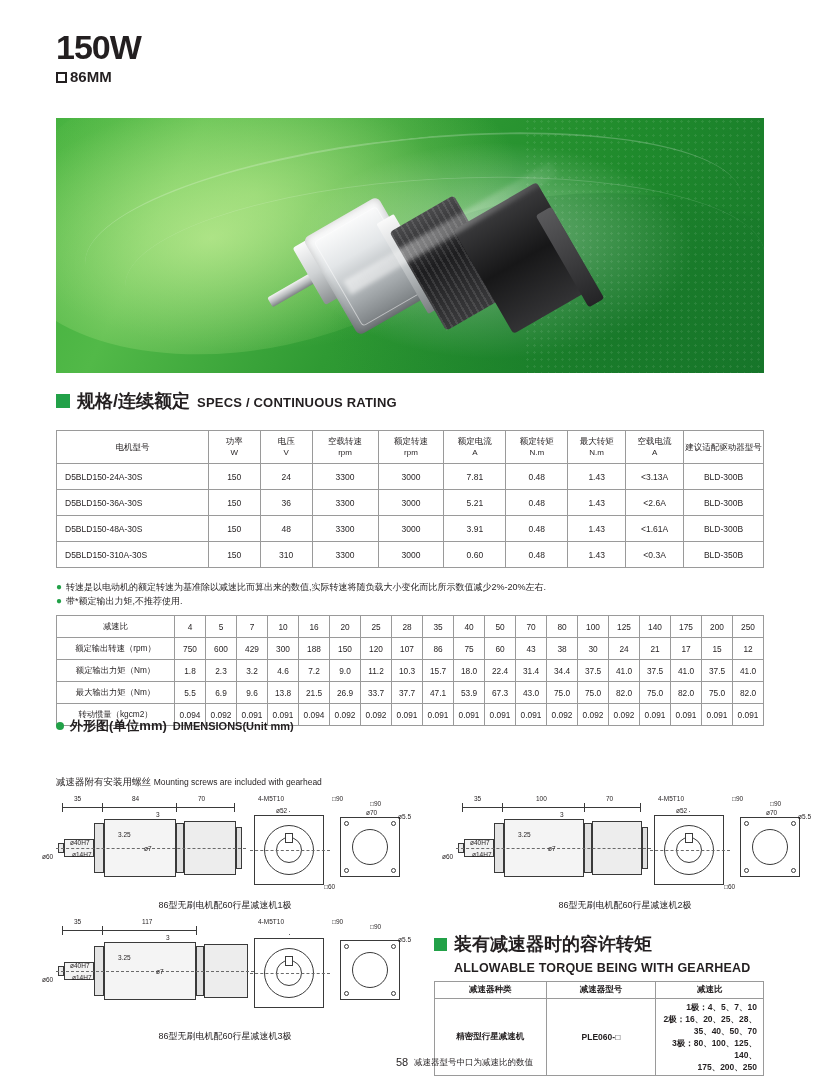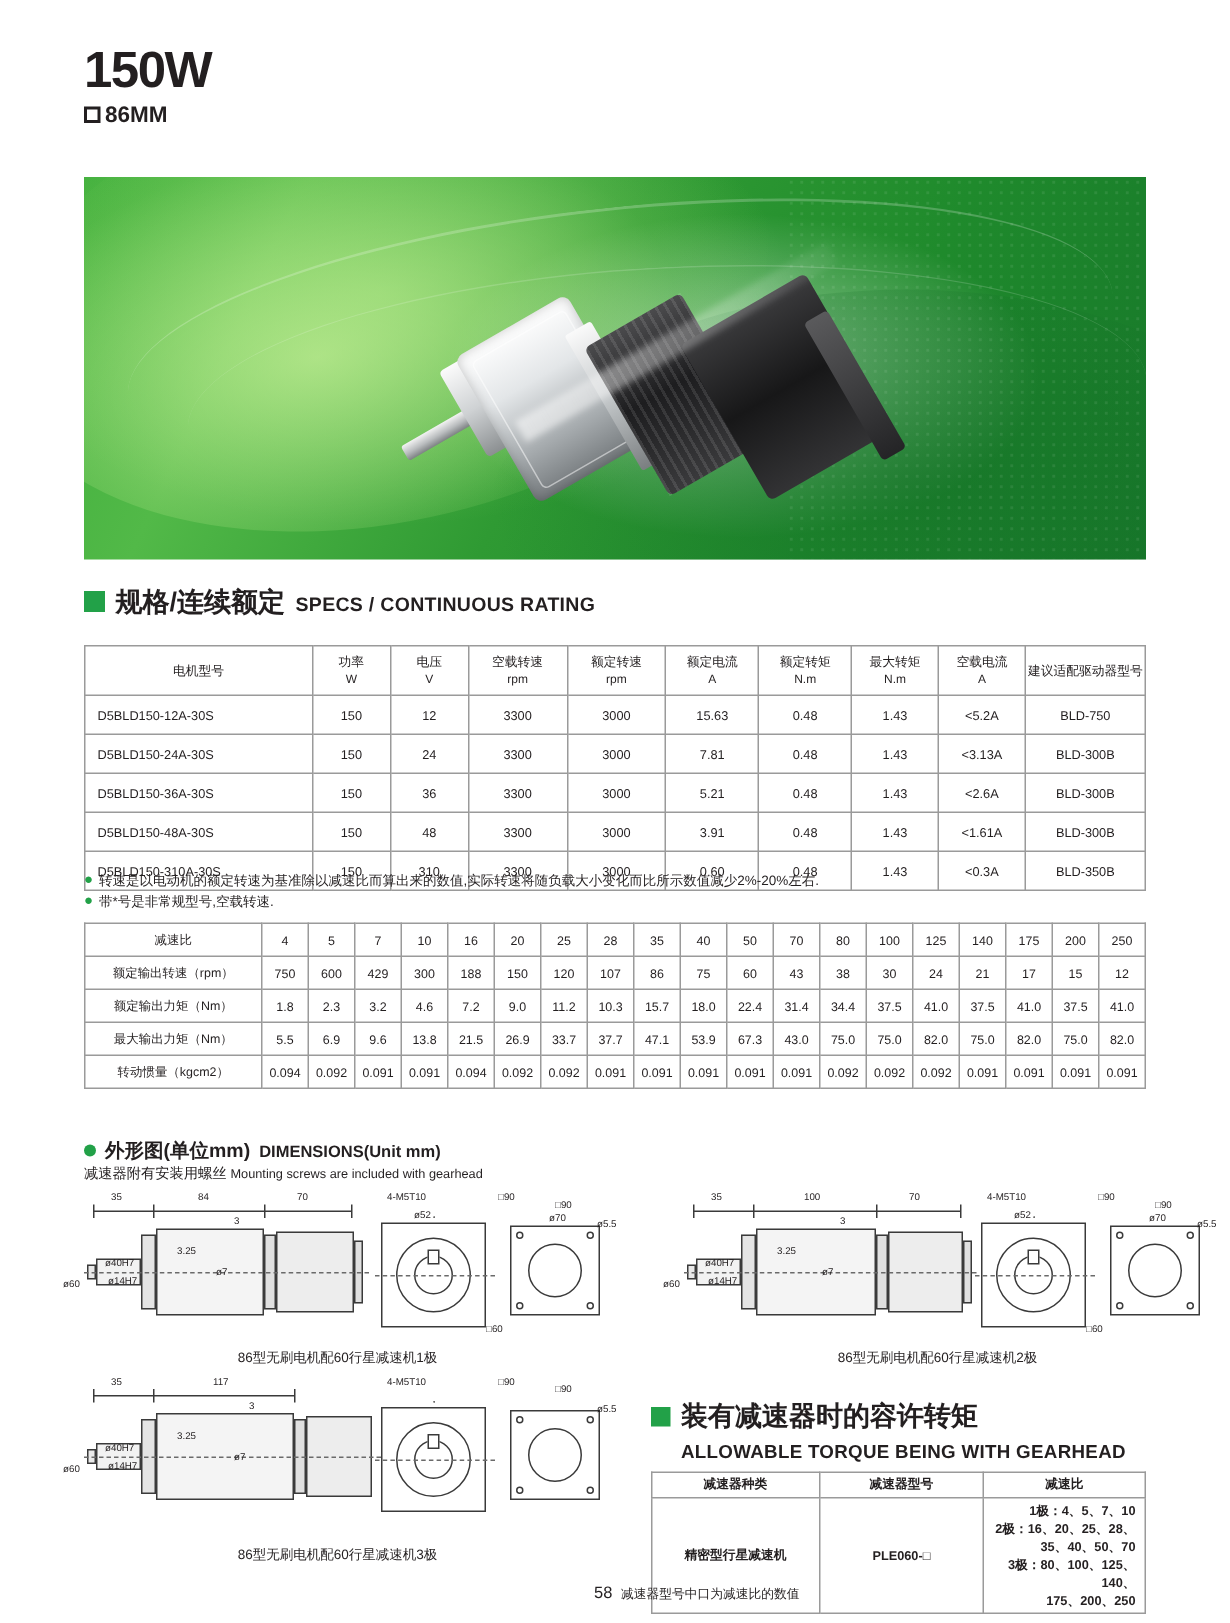--- a/index.html
+++ b/index.html
@@ -152,21 +152,21 @@
 
   .ratio-table {
     position: absolute; left: 56px; top: 615px; width: 708px; font-size: 8.3px;
   }
   .ratio-table td {
     border: 1px solid #9a9a9a; text-align: center; height: 22px; padding: 0 1px;
   }
   .ratio-table td.rowhead { text-align: center; width: 118px; }
 
   
-  .dim-head { position: absolute; left: 56px; top: 758px; display:flex; align-items:baseline; gap:6px; }
+  .dim-head { position: absolute; left: 56px; top: 717px; display:flex; align-items:baseline; gap:6px; }
   .dim-dot { width: 8px; height: 8px; border-radius: 50%; background: #22a148; display:inline-block; }
   .dim-cn { font-size: 13px; font-weight: bold; color:#231f20; }
   .dim-en { font-size: 11px; font-weight: bold; color:#231f20; }
   .dim-sub { position: absolute; left: 56px; top: 776px; font-size: 9.5px; color:#231f20; }
   .dim-sub .en { font-size: 8.5px; }
 
   .dwg { position: absolute; }
   .dwg-caption { position: absolute; font-size: 9px; text-align: center; width: 100%; }
 
   
@@ -248,32 +248,20 @@
         <th><span>额定转速</span><span class="unit">rpm</span></th>
         <th><span>额定电流</span><span class="unit">A</span></th>
         <th><span>额定转矩</span><span class="unit">N.m</span></th>
         <th><span>最大转矩</span><span class="unit">N.m</span></th>
         <th><span>空载电流</span><span class="unit">A</span></th>
         <th><span>建议适配驱动器型号</span></th>
       </tr>
     </thead>
     <tbody>
       <tr>
-        <td class="model">D5BLD150-12A-30S</td>
-        <td>150</td>
-        <td>12</td>
-        <td>3300</td>
-        <td>3000</td>
-        <td>15.63</td>
-        <td>0.48</td>
-        <td>1.43</td>
-        <td>&lt;5.2A</td>
-        <td>BLD-750</td>
-      </tr>
-      <tr>
         <td class="model">D5BLD150-24A-30S</td>
         <td>150</td>
         <td>24</td>
         <td>3300</td>
         <td>3000</td>
         <td>7.81</td>
         <td>0.48</td>
         <td>1.43</td>
         <td>&lt;3.13A</td>
         <td>BLD-300B</td>
@@ -317,21 +305,21 @@
     </tbody>
   </table>
 
   <div class="notes">
     <div class="note">
         <span class="bullet">●</span>
         <span>转速是以电动机的额定转速为基准除以减速比而算出来的数值,实际转速将随负载大小变化而比所示数值减少2%-20%左右.</span>
       </div>
     <div class="note">
         <span class="bullet">●</span>
-        <span>带*号是非常规型号,空载转速.</span>
+        <span>带*额定输出力矩,不推荐使用.</span>
       </div>
   </div>
 
   <table class="ratio-table">
     <colgroup>
       <col style="width:118px">
       <col span="19" style="width:31px">
     </colgroup>
     <tbody>
       <tr>

